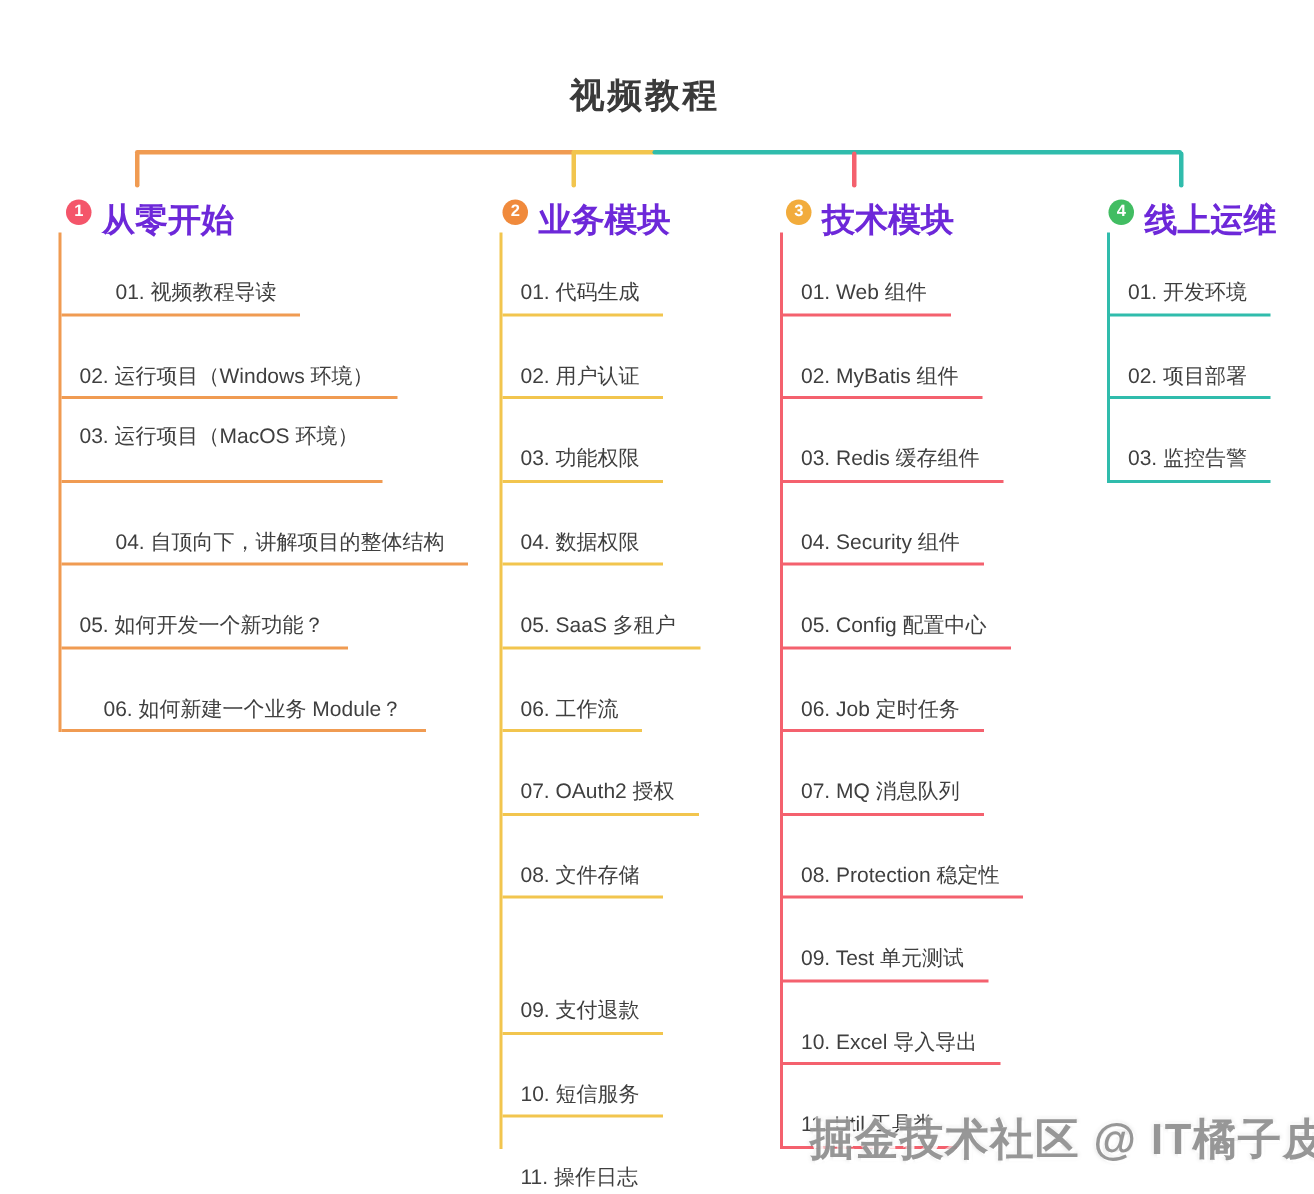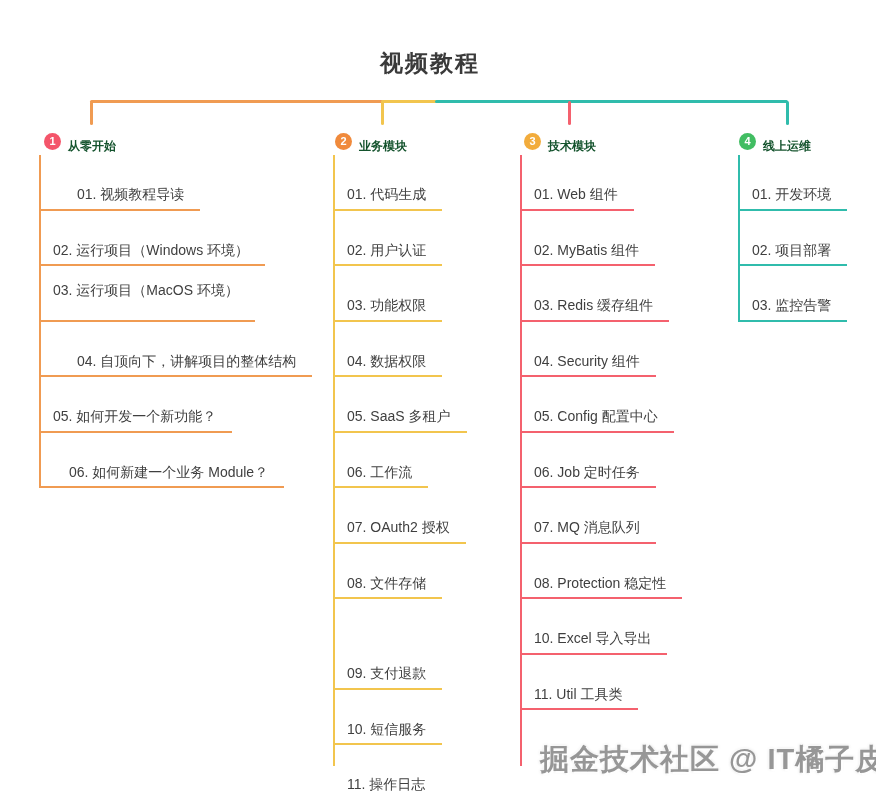--- a/index.html
+++ b/index.html
@@ -5,21 +5,21 @@
   html,body{margin:0;padding:0;background:#fff;}
   body{font-family:"Liberation Sans","DejaVu Sans",sans-serif;}
   .canvas{position:relative;width:876px;height:796px;background:#ffffff;overflow:hidden;}
   .title{position:absolute;left:280px;top:48px;width:300px;text-align:center;
          font-size:23px;font-weight:bold;color:#3a3a3a;letter-spacing:2px;}
   .topseg{position:absolute;top:100px;height:3px;border-radius:2px;}
   .drop{position:absolute;top:101px;width:3px;height:24px;border-radius:2px;}
   .branch-label{position:absolute;top:130px;height:22px;display:flex;align-items:center;gap:7px;}
   .badge{width:17px;height:17px;border-radius:50%;color:#fff;font-size:11px;font-weight:bold;
          display:flex;align-items:center;justify-content:center;flex:0 0 auto;}
-  .branch-label .lbl{font-size:12px;font-weight:bold;color:#14532d;white-space:nowrap;margin-top:11px;}
+  .branch-label .lbl{font-size:22px;font-weight:bold;color:#6d28d9;white-space:nowrap;margin-top:11px;}
   .blist{position:absolute;border-left:2px solid;}
   .bitem{height:55.5px;display:flex;align-items:flex-end;box-sizing:border-box;
          border-bottom:2px solid;width:fit-content;padding:0 16px 5px 12px;}
   .bitem span{font-size:14px;color:#3f3f3f;white-space:nowrap;line-height:1.25;}
   .watermark{position:absolute;left:540px;top:740px;font-size:29px;font-weight:bold;
              color:rgba(142,142,142,0.92);letter-spacing:1px;white-space:nowrap;z-index:5;
              text-shadow:2px 2px 0 rgba(255,255,255,0.9),-1px -1px 0 rgba(255,255,255,0.55),0 0 3px rgba(80,80,80,0.25);}
 </style>
 </head>
 <body>
@@ -122,20 +122,23 @@
         <div class="bitem" style="border-bottom-color: rgb(244, 97, 110);">
           <span>06. Job 定时任务</span>
         </div>
         <div class="bitem" style="border-bottom-color: rgb(244, 97, 110);">
           <span>07. MQ 消息队列</span>
         </div>
         <div class="bitem" style="border-bottom-color: rgb(244, 97, 110);">
           <span>08. Protection 稳定性</span>
         </div>
         <div class="bitem" style="border-bottom-color: rgb(244, 97, 110);">
+          <span>09. Test 单元测试</span>
+        </div>
+        <div class="bitem" style="border-bottom-color: rgb(244, 97, 110);">
           <span>10. Excel 导入导出</span>
         </div>
         <div class="bitem" style="border-bottom-color: rgb(244, 97, 110);">
           <span>11. Util 工具类</span>
         </div>
       </div>
       <div class="branch-label" style="left: 739px;">
         <div class="badge" style="background: rgb(65, 189, 98);">4</div>
         <div class="lbl">线上运维</div>
       </div>

